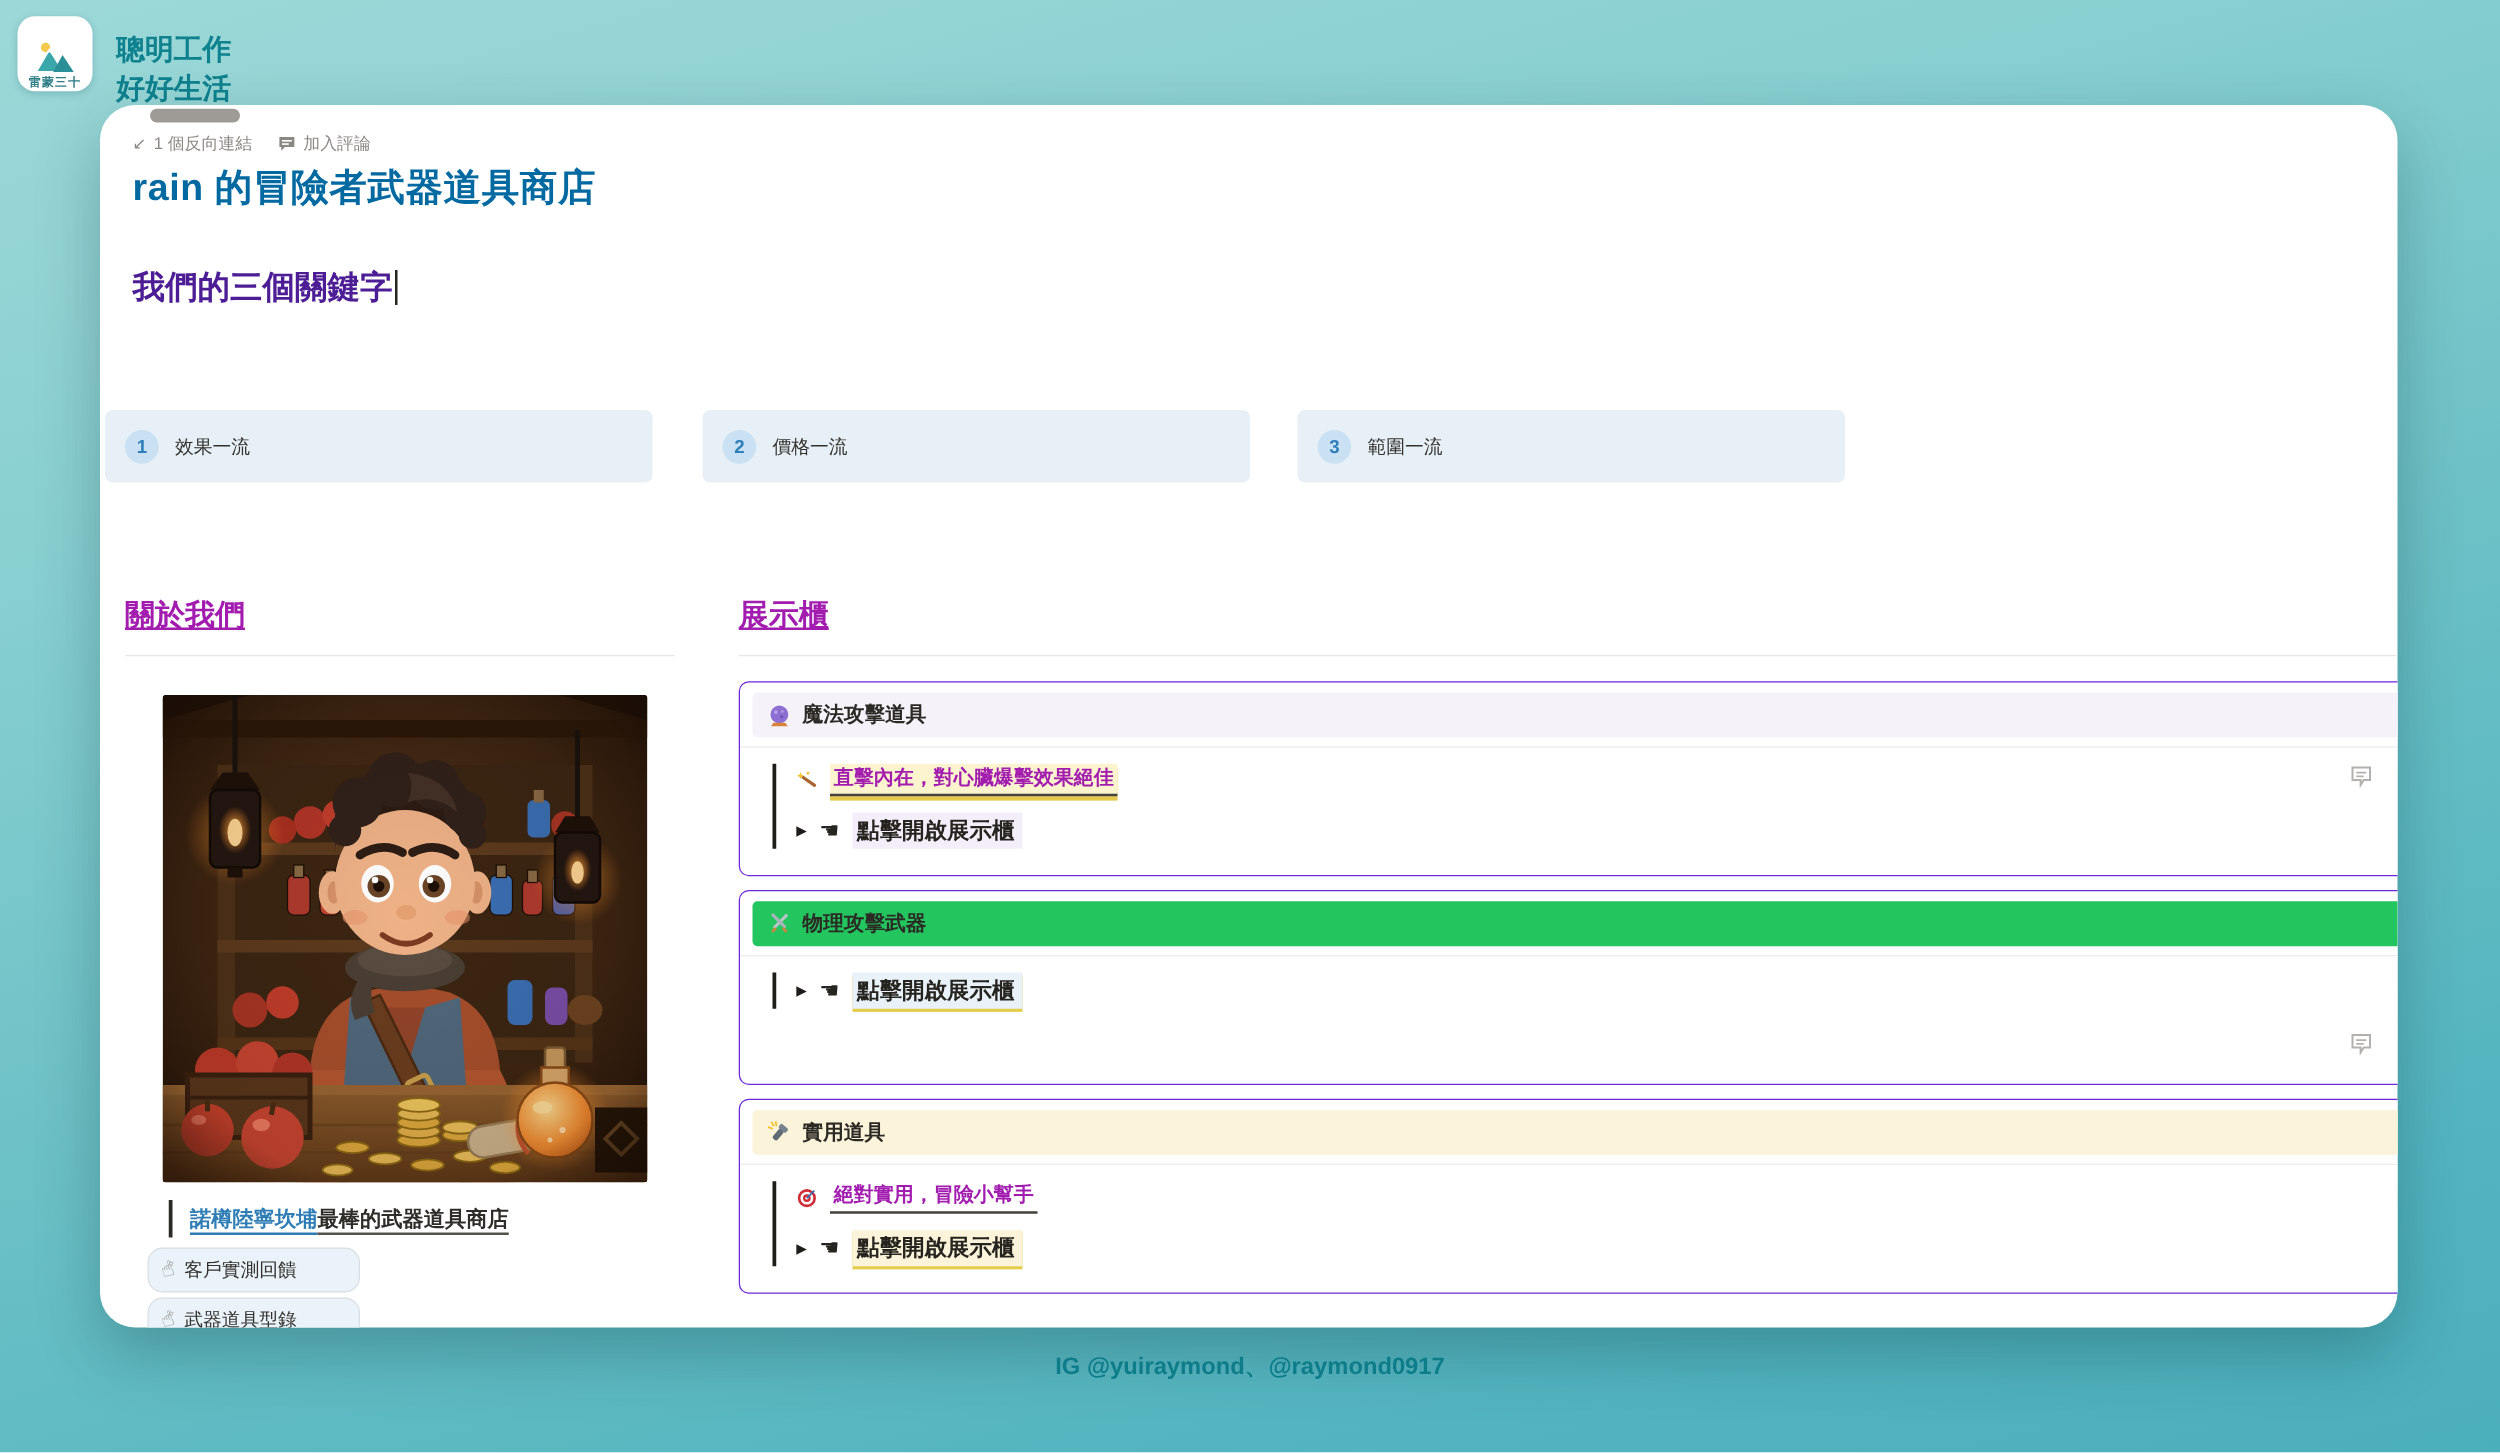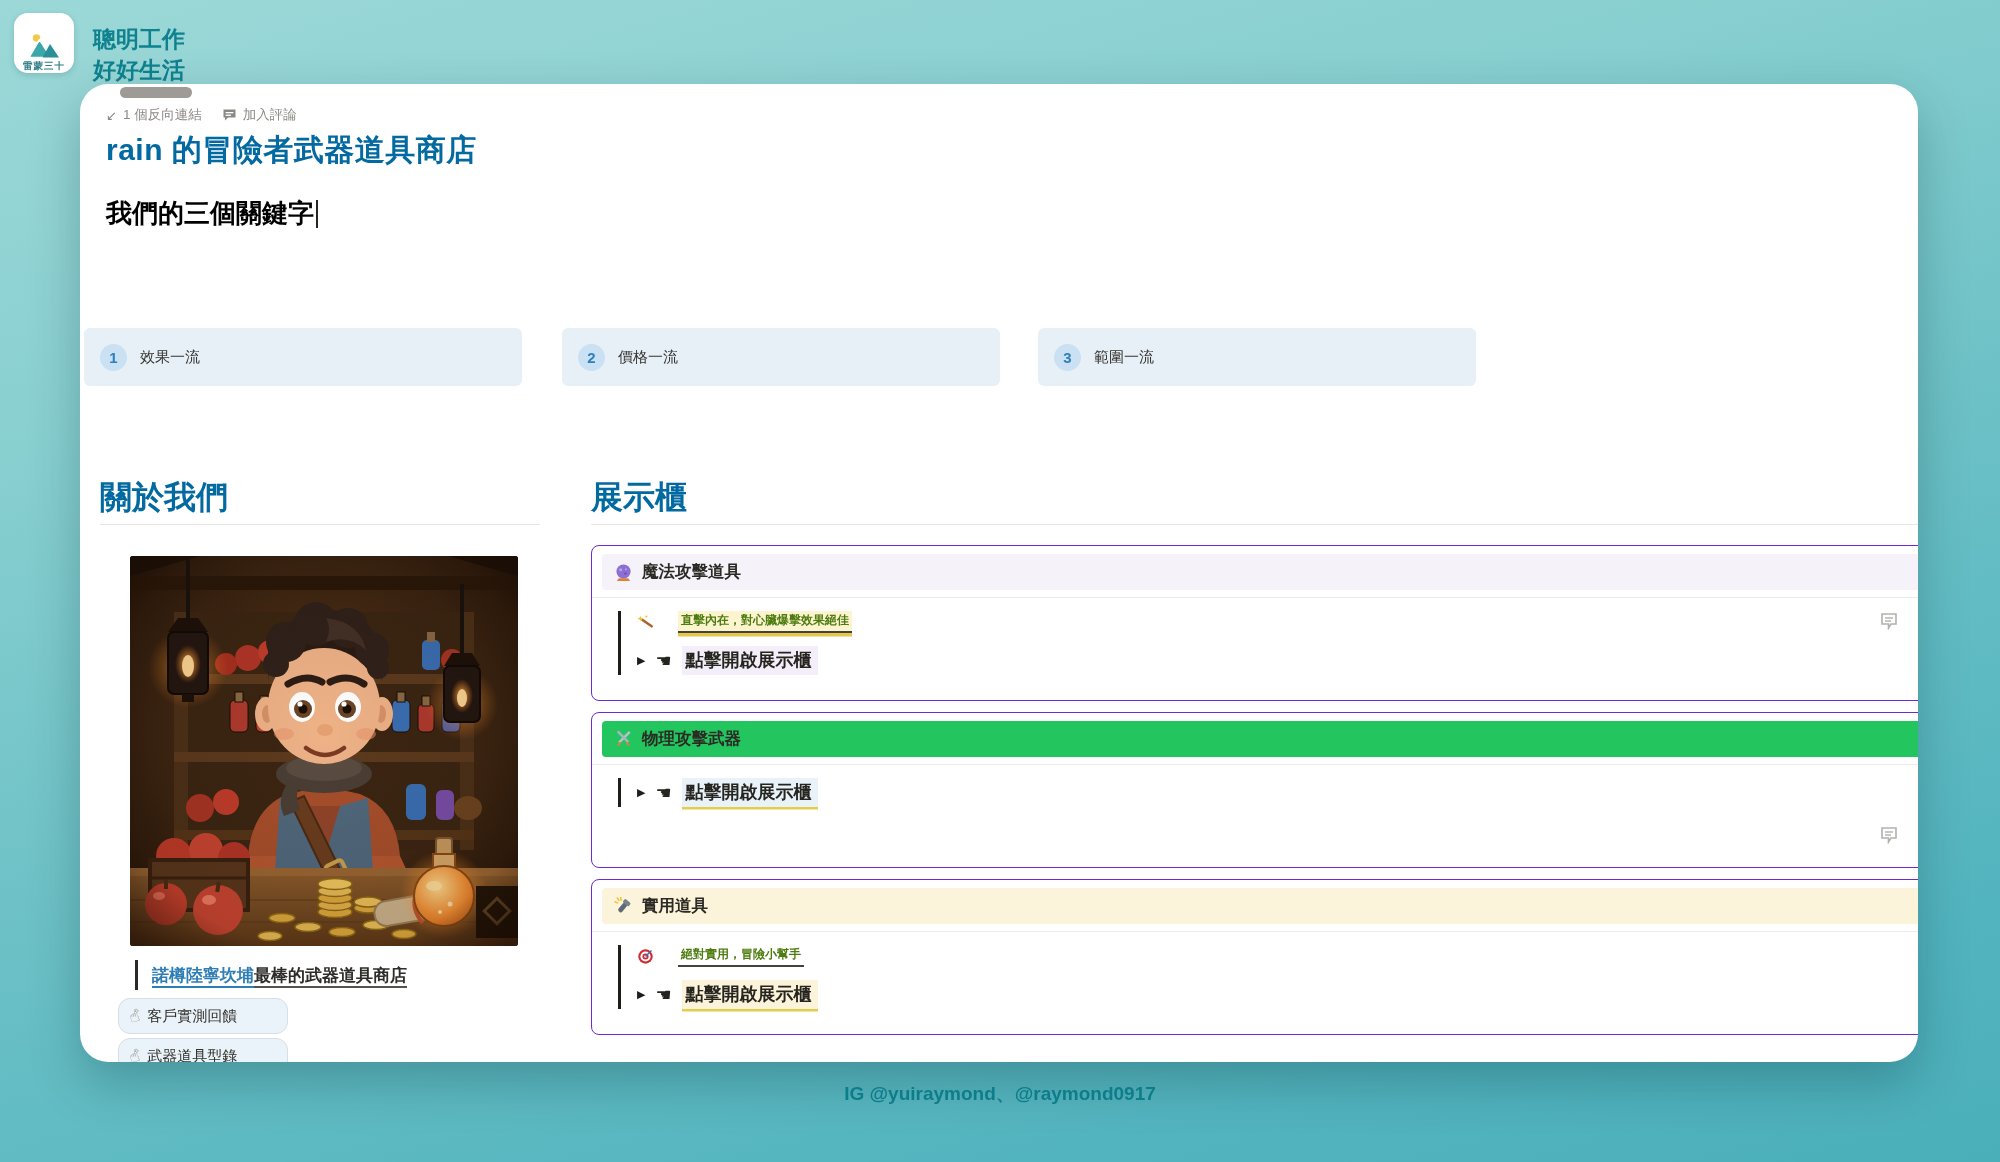--- a/index.html
+++ b/index.html
@@ -21,34 +21,34 @@
   .card{
     position:absolute; left:80px; top:84px; width:1838px; height:978px;
     background:#ffffff; border-radius:28px; overflow:hidden;
     box-shadow:0 20px 50px rgba(0,45,55,.28);
   }
   .tab-pill{ position:absolute; left:40px; top:3px; width:72px; height:11px; border-radius:6px; background:#9e9a95; }
   .backlinks{ position:absolute; left:26px; top:22px; display:flex; align-items:center; gap:20px; color:#8b8984; font-size:13.5px; }
   .backlinks .bl-item{ display:flex; align-items:center; gap:6px; cursor:pointer; }
   .arrow-sw{ font-size:13px; color:#8b8984; }
   .page-title{ position:absolute; left:26px; top:46px; font-size:30px; font-weight:700; color:#0369a1; letter-spacing:.5px; }
-  .h2{ position:absolute; left:26px; top:112px; font-size:26px; font-weight:600; color:#000000; display:flex; align-items:center; }
+  .h2{ position:absolute; left:26px; top:128px; font-size:26px; font-weight:600; color:#4c1d95; display:flex; align-items:center; }
   .caret{ width:2px; height:28px; background:#26241f; margin-left:2px; }
   
   .callout{
     position:absolute; top:244px; height:58px; width:438px; border-radius:6px;
     background:#e7f0f7; display:flex; align-items:center; padding-left:16px; gap:13px;
   }
   .callout .num{
     width:27px; height:27px; border-radius:50%; background:#c9e1f2; color:#2f7fba;
     font-size:15px; font-weight:700; display:flex; align-items:center; justify-content:center;
   }
   .callout .cl-label{ font-size:15px; font-weight:500; color:#34322e; }
   
-  .col-heading{ position:absolute; top:392px; font-size:32px; font-weight:600; color:#0369a1; }
+  .col-heading{ position:absolute; top:392px; font-size:24px; font-weight:600; color:#a21caf;text-decoration:underline; }
   .col-divider{ position:absolute; top:440px; height:1px; background:#e8e6e2; }
   
   .shop-img{ position:absolute; left:50px; top:472px; width:388px; height:390px; border-radius:3px; overflow:hidden; }
   .left-quote{ position:absolute; left:55px; top:876px; display:flex; align-items:center; }
   .left-quote .bar{ width:3px; height:30px; background:#2c2a26; margin-right:14px; }
   .left-quote .lq-text{ font-size:17px; font-weight:600; }
   .lq-link{ color:#2e7db5; border-bottom:2px solid #2e7db5; padding-bottom:1px; cursor:pointer; }
   .lq-rest{ color:#2f2d29; border-bottom:2px solid #55524c; padding-bottom:1px; }
   .page-btn{
     position:absolute; left:38px; width:170px; height:36px; border-radius:12px;
@@ -63,21 +63,21 @@
     position:absolute; left:511px; width:1366px; height:156px;
     border:1px solid #6d28d9; border-radius:8px; background:#ffffff; overflow:hidden;
   }
   .case-header{
     margin:8px 10px 0 10px; height:36px; border-radius:4px;
     display:flex; align-items:center; gap:9px; padding-left:12px;
     font-size:16.5px; font-weight:700; color:#2c2a25; cursor:pointer;
   }
   .case-divider{ height:1px; background:#ececea; margin-top:7px; }
   .case-quote{ margin:13px 0 0 26px; border-left:3px solid #1f1d1a; padding-left:16px; }
-  .qline1{ display:flex; align-items:center; gap:24px; font-size:12px; font-weight:600; color:#4d7c0f; }
+  .qline1{ display:flex; align-items:center; gap:10px; font-size:16px; font-weight:600; color:#a21caf; }
   .qline1 .q1text{ padding:1px 3px 2px 3px; border-bottom:2px solid #45423c; }
   .qline1 .q1text.hl{ box-shadow:0 3.5px 0 #e6c84d; }
   .qline2{ margin-top:13px; display:flex; align-items:center; gap:10px; }
   .qline2 .tri{ font-size:11px; color:#1f1d1a; cursor:pointer; }
   .qline2 .hand-left{ font-size:18px; color:#26241f; }
   .toggle-text{ font-size:18px; font-weight:700; color:#26241f; padding:2px 6px 3px 4px; cursor:pointer; }
   .toggle-text.ul{ box-shadow:0 2.5px 0 #e4cd4c; }
   .comment-bubble{ position:absolute; width:18px; height:18px; cursor:pointer; }
   
   .footer{ position:absolute; left:0; top:1080px; width:100%; text-align:center; color:#0e7d8a; font-weight:700; font-size:19px; line-height:27px; }

